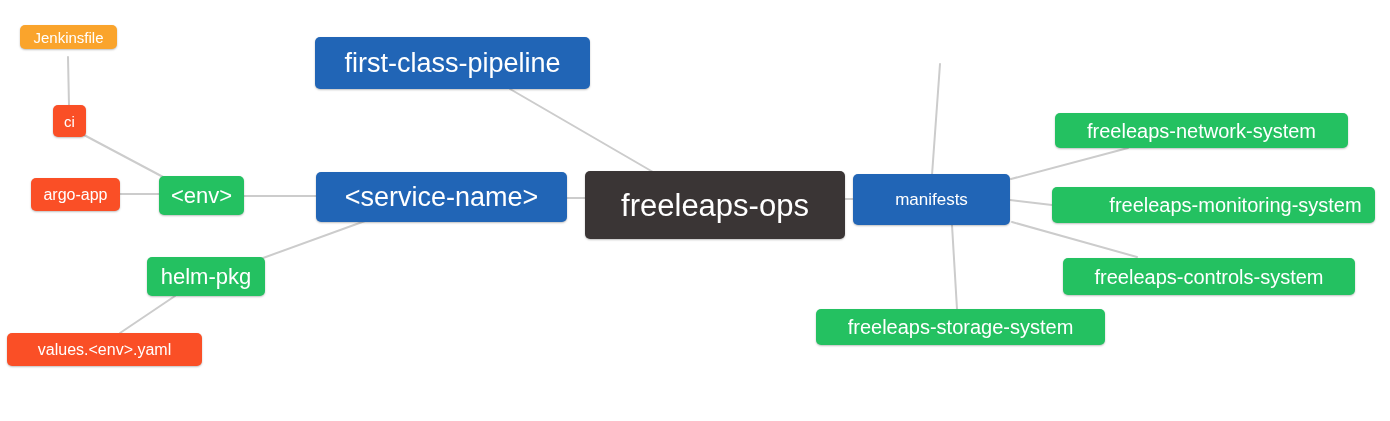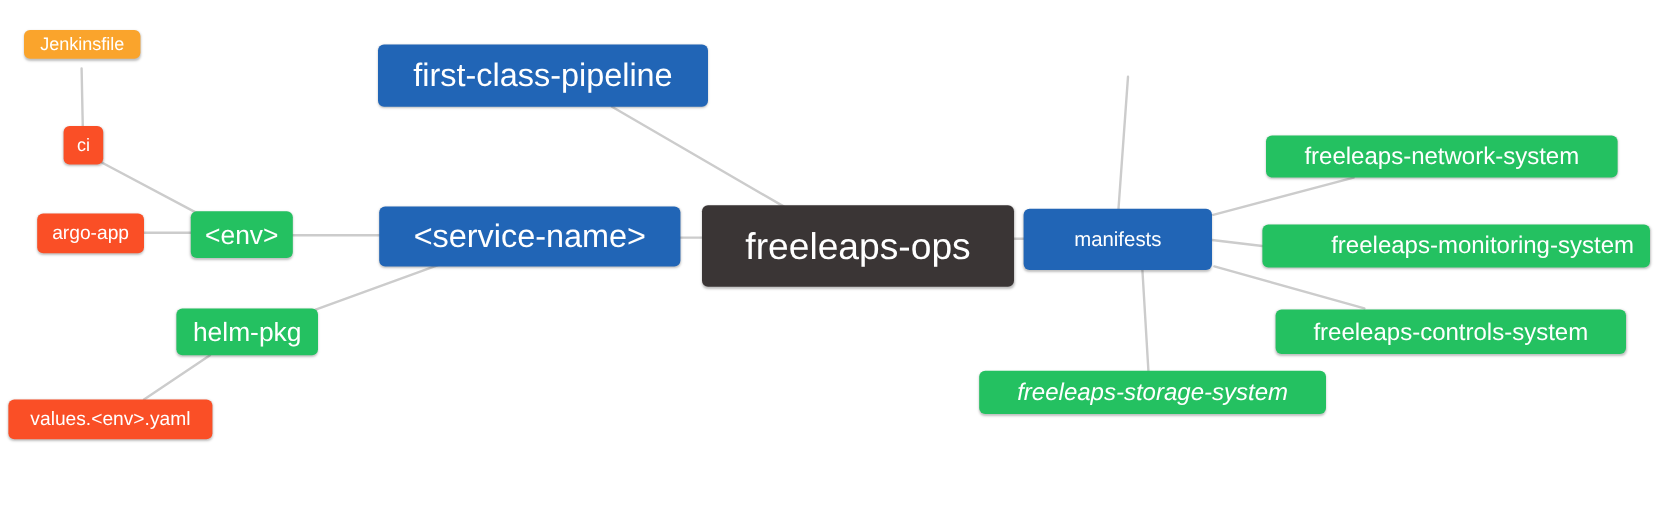--- a/index.html
+++ b/index.html
@@ -82,21 +82,21 @@
   </div>
 
   <div class="node c-green" style="left:159px; top:176px; width:85px; height:39px; font-size:22px;">
     <span>&lt;env&gt;</span>
   </div>
 
   <div class="node c-green" style="left:147px; top:257px; width:118px; height:39px; font-size:22px;">
     <span>helm-pkg</span>
   </div>
 
-  <div class="node c-red" style="left:7px; top:333px; width:170px; height:33px; font-size:16px;">
+  <div class="node c-red" style="left:7px; top:333px; width:195px; height:33px; font-size:16px;">
     <span>values.&lt;env&gt;.yaml</span>
   </div>
 
   <div class="node c-blue" style="left:315px; top:37px; width:275px; height:52px; font-size:27px;">
     <span>first-class-pipeline</span>
   </div>
 
   <div class="node c-blue" style="left:316px; top:172px; width:251px; height:50px; font-size:27px;">
     <span>&lt;service-name&gt;</span>
   </div>
@@ -115,17 +115,17 @@
   </div>
 
   <div class="node c-green" style="left:1052px; top:187px; width:323px; height:36px; font-size:20px;padding-left:44px;">
     <span>freeleaps-monitoring-system</span>
   </div>
 
   <div class="node c-green" style="left:1063px; top:258px; width:292px; height:37px; font-size:20px;">
     <span>freeleaps-controls-system</span>
   </div>
 
-  <div class="node c-green" style="left:816px; top:309px; width:289px; height:36px; font-size:20px;font-style:italic;">
+  <div class="node c-green" style="left:816px; top:309px; width:289px; height:36px; font-size:20px;">
     <span>freeleaps-storage-system</span>
   </div>
 
 </div>
 
 </body></html>

